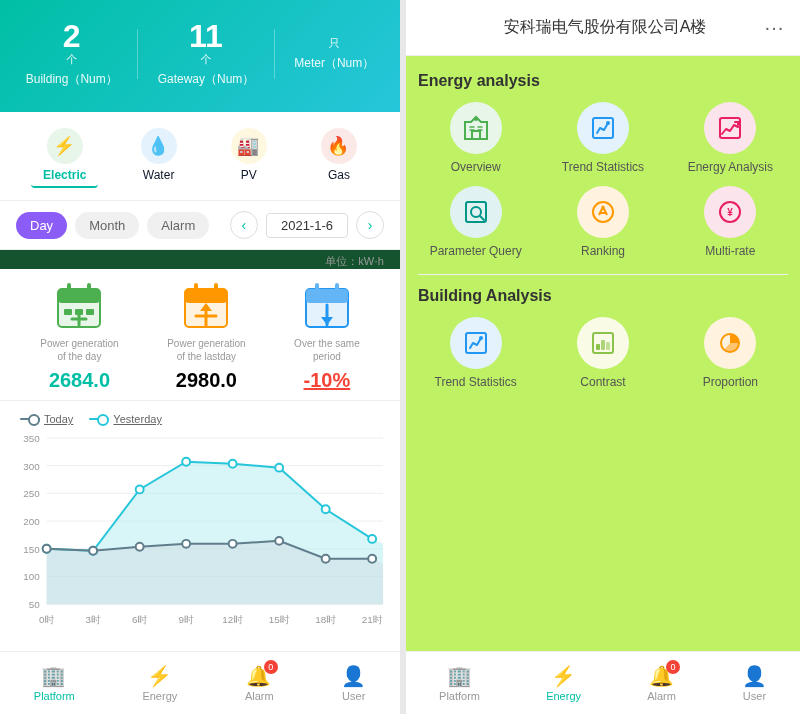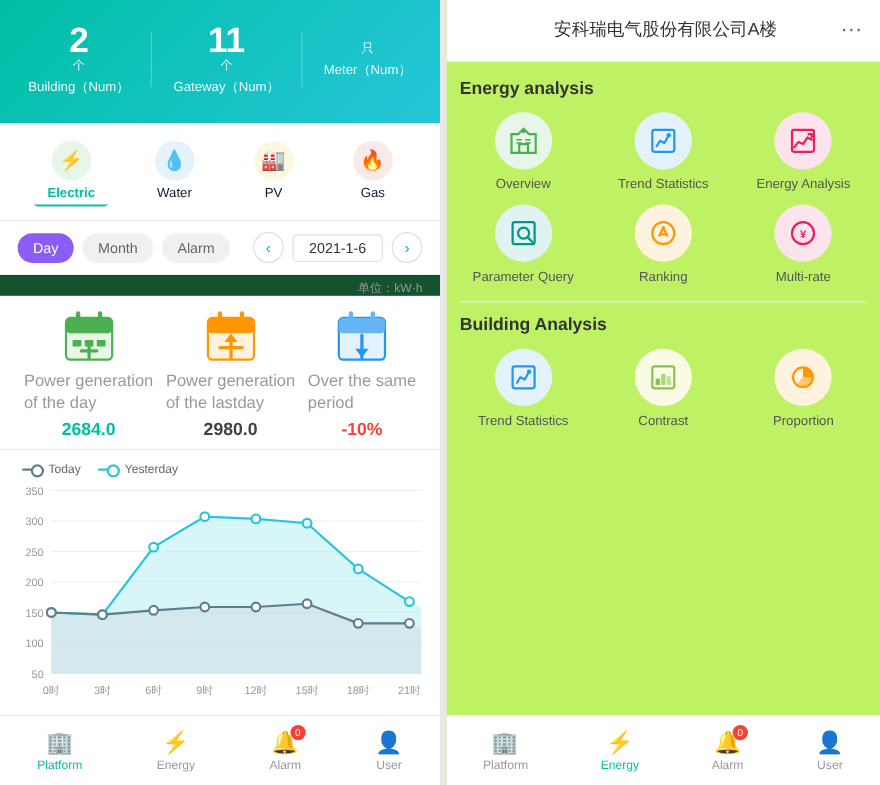--- a/index.html
+++ b/index.html
@@ -183,53 +183,55 @@
       align-items: center;
       gap: 6px;
     }
 
     .stat-card-icon {
       width: 50px;
       height: 50px;
     }
 
     .stat-card-title {
-      font-size: 15px;
+      font-size: 10px;
       color: #999;
+      text-align: center;
       line-height: 1.3;
     }
 
     .stat-card-value {
-      font-size: 16px;
+      font-size: 20px;
       font-weight: 600;
     }
 
     .val-green { color: #00bfa5; }
-    .val-orange { color: #404040; }
-    .val-red { color: #f44336; }
+    .val-orange { color: #000000; }
+    .val-red { color: #f44336; text-decoration: underline; }
 
     .chart-area {
       background: white;
       flex: 1;
       padding: 8px 12px;
       overflow: hidden;
     }
 
     .chart-legend {
       display: flex;
       gap: 16px;
       padding: 4px 8px;
       font-size: 11px;
       color: #666;
     }
 
     .legend-item {
       display: flex;
       align-items: center;
       gap: 4px;
+      text-decoration: underline;
     }
 
     .legend-dot {
       width: 20px;
       height: 2px;
       border-radius: 1px;
       position: relative;
     }
 
     .legend-dot::after {

